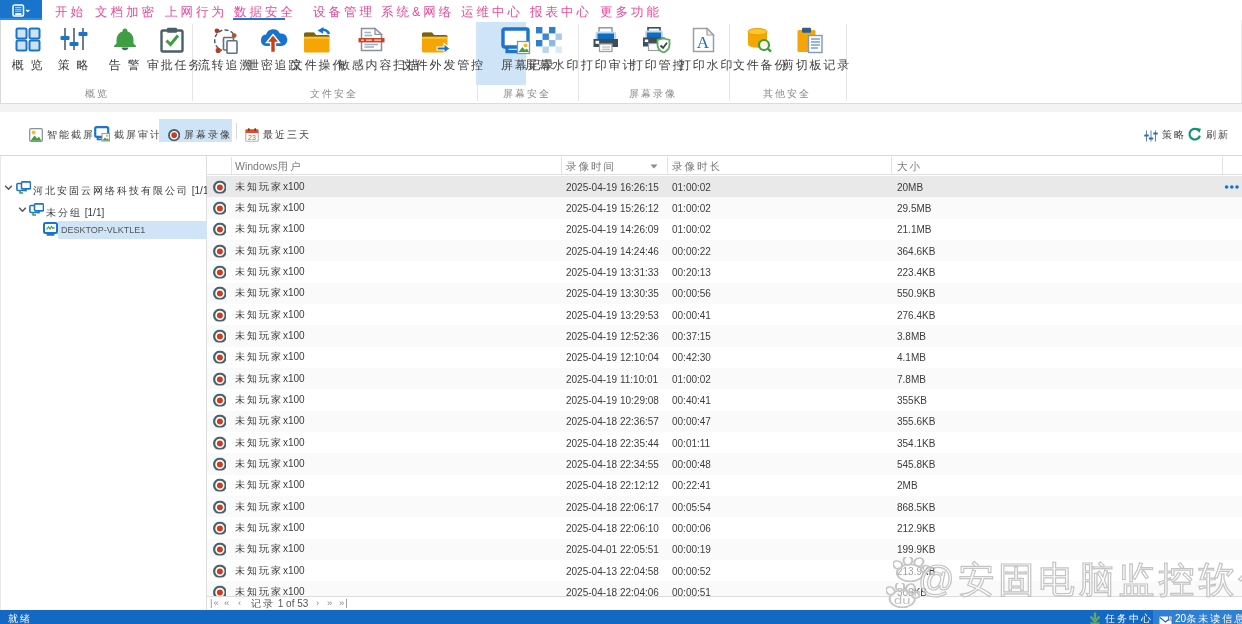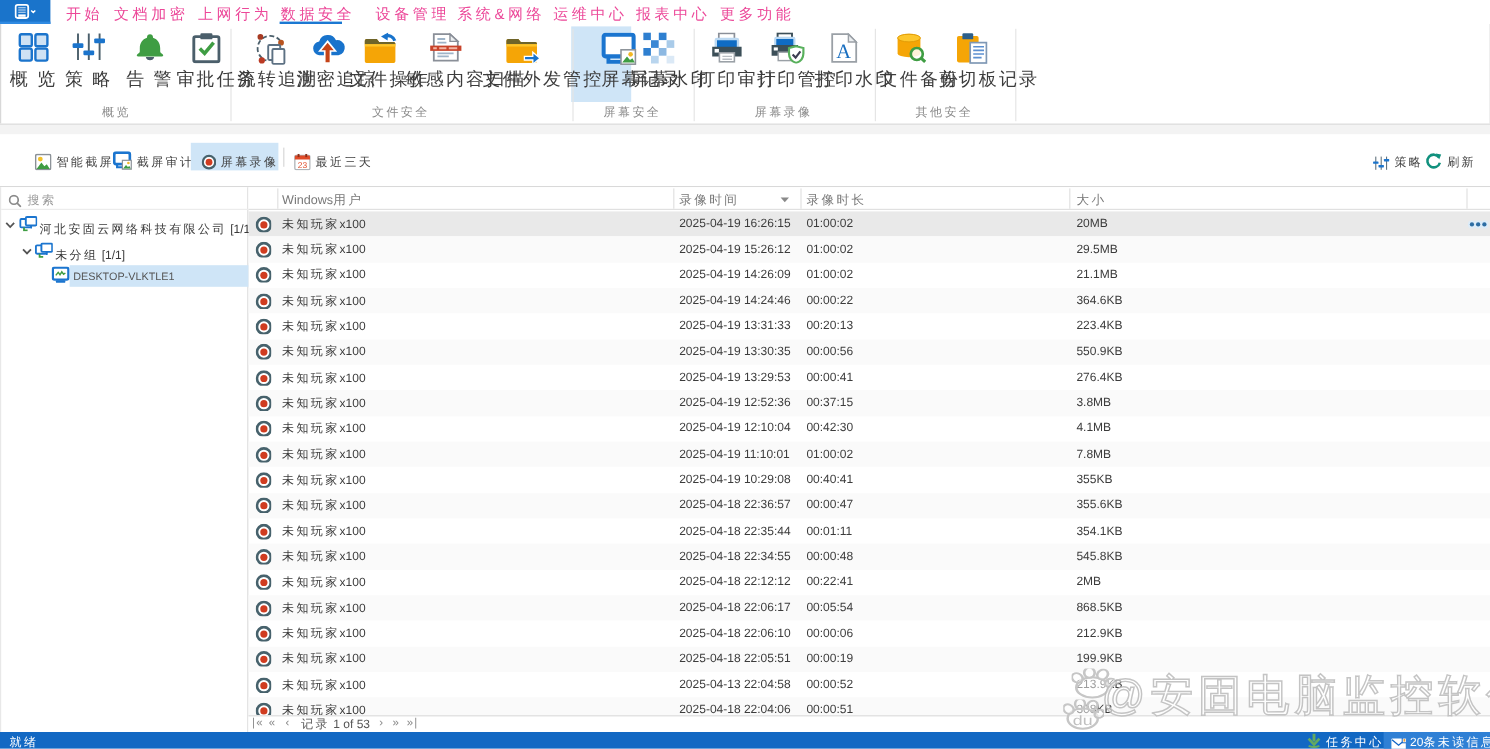--- a/index.html
+++ b/index.html
@@ -7,21 +7,21 @@
 
 #menubar{left:0;top:0;width:1242px;height:20px;background:#fff}
 #appbtn{left:0;top:0;width:42px;height:20px;background:#1a74cb;border-bottom:2.5px solid #2f8ae2}
 .mi{top:4px;font-size:12.5px;color:#ec4899;white-space:nowrap;letter-spacing:3px}
 #uline{left:233px;top:17.5px;width:52px;height:2.5px;background:#1b78d2}
 
 #ribbon{left:0;top:20px;width:1242px;height:83px;background:#fff;border-left:1px solid #d8d8d8;border-right:1px solid #ececec}
 .rsep{top:4px;width:1px;height:77px;background:#e5e5e5}
 .rbtn{top:6px;text-align:center}
 .rbtn .ric{height:27px;margin-top:1px}
-.rbtn .rlb{font-size:15px;color:#3c3c3c;margin-top:3px;white-space:nowrap;letter-spacing:1.8px}
+.rbtn .rlb{font-size:12px;color:#3c3c3c;margin-top:3px;white-space:nowrap;letter-spacing:1.8px}
 .rsel{background:#cfe5f7}
 .glb{top:67px;font-size:10px;color:#8a8a8a;text-align:center;white-space:nowrap;letter-spacing:2px}
 
 #band{left:0;top:103px;width:1242px;height:9px;background:#f3f3f3;border-top:1px solid #dcdcdc}
 
 #toolbar{left:0;top:112px;width:1242px;height:43px;background:#fff}
 .tbtn{top:7px;height:23px;display:flex;align-items:flex-end;font-size:10px;color:#3f3f3f;white-space:nowrap}
 .tbtn svg{margin-right:4px}
 .tbtn span{letter-spacing:2px}
 .cj{letter-spacing:2px;font-weight:normal;font-style:normal}
@@ -324,27 +324,20 @@
 <div class="a tbtn" style="left:1187px">
       <svg width="15" height="15" viewBox="0 0 15 15">
         <path d="M12.2 4.2 A5.3 5.3 0 1 0 12.9 8.6" fill="none" stroke="#11917e" stroke-width="2.1"></path>
         <path d="M9.5 1 L14 1.8 L12.3 6 Z" fill="#11917e"></path>
       </svg>
       <span>刷新</span>
     </div>
 </div>
 <div id="mainbrd" class="a"></div>
 <div id="lpanel" class="a">
-<div id="srow" class="a">
-      <span class="a" style="left:6px;top:4px"><svg width="11" height="11" viewBox="0 0 11 11">
-          <circle cx="4.6" cy="4.6" r="3.6" fill="none" stroke="#8a8a8a" stroke-width="1.4"></circle>
-          <line x1="7.3" y1="7.3" x2="10.4" y2="10.4" stroke="#8a8a8a" stroke-width="1.4"></line>
-        </svg></span>
-      <span class="a" style="left:22px;top:4px;font-size:10px;color:#999"><b class="cj">搜索</b></span>
-    </div>
 <div id="tsel" class="a"></div>
 <svg class="a" style="left:3px;top:27px" width="9" height="9" viewBox="0 0 9 9">
       <path d="M1.2 2.8 L4.5 6.2 L7.8 2.8" fill="none" stroke="#555" stroke-width="1.5"></path>
     </svg>
     <span class="a" style="left:15px;top:24px"><svg width="15" height="13" viewBox="0 0 15 13">
         <rect x="0.9" y="2.5" width="9" height="7" rx="1" fill="#fff" stroke="#1b75cf" stroke-width="1.6"></rect>
         <rect x="5.5" y="0.9" width="9" height="7" rx="1" fill="#fff" stroke="#1b75cf" stroke-width="1.6"></rect>
         <path d="M4 9.5 L4 12 L7 12" fill="none" stroke="#3f9d43" stroke-width="1.5"></path>
         <line x1="10" y1="7.9" x2="10" y2="10.5" stroke="#1b75cf" stroke-width="1.4"></line>
       </svg></span>
@@ -562,21 +555,21 @@
       <span class="c" style="left:359px">2025-04-18 22:06:10</span>
       <span class="c" style="left:465px">00:00:06</span>
       <span class="c" style="left:690px">212.9KB</span>
     </div>
 <div class="rr even">
       <svg width="13" height="13" viewBox="0 0 13 13">
         <circle cx="6.9" cy="6.9" r="5.75" fill="#fff" stroke="#47626c" stroke-width="2.2"></circle>
         <circle cx="6.9" cy="6.9" r="3.0000000000000004" fill="#d03c20"></circle>
       </svg>
       <span class="c" style="left:28px"><b class="cj">未知玩家</b>x100</span>
-      <span class="c" style="left:359px">2025-04-18 22:05:51</span>
+      <span class="c" style="left:359px">2025-04-01 22:05:51</span>
       <span class="c" style="left:465px">00:00:19</span>
       <span class="c" style="left:690px">199.9KB</span>
     </div>
 <div class="rr">
       <svg width="13" height="13" viewBox="0 0 13 13">
         <circle cx="6.9" cy="6.9" r="5.75" fill="#fff" stroke="#47626c" stroke-width="2.2"></circle>
         <circle cx="6.9" cy="6.9" r="3.0000000000000004" fill="#d03c20"></circle>
       </svg>
       <span class="c" style="left:28px"><b class="cj">未知玩家</b>x100</span>
       <span class="c" style="left:359px">2025-04-13 22:04:58</span>

